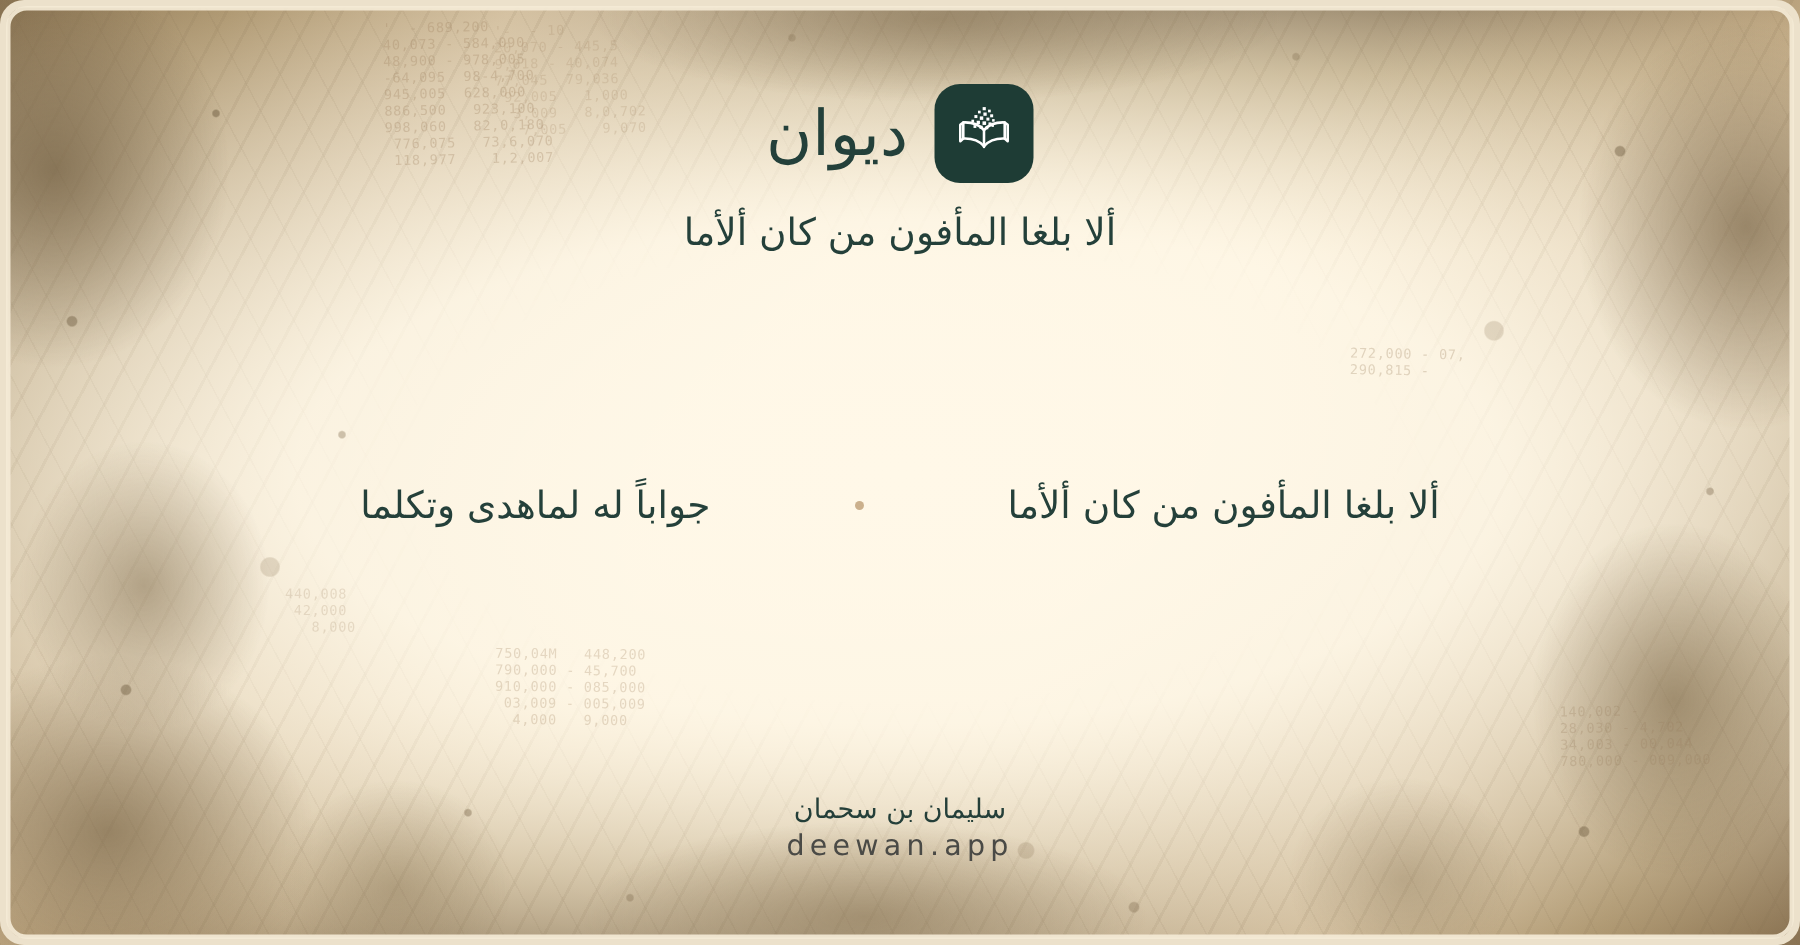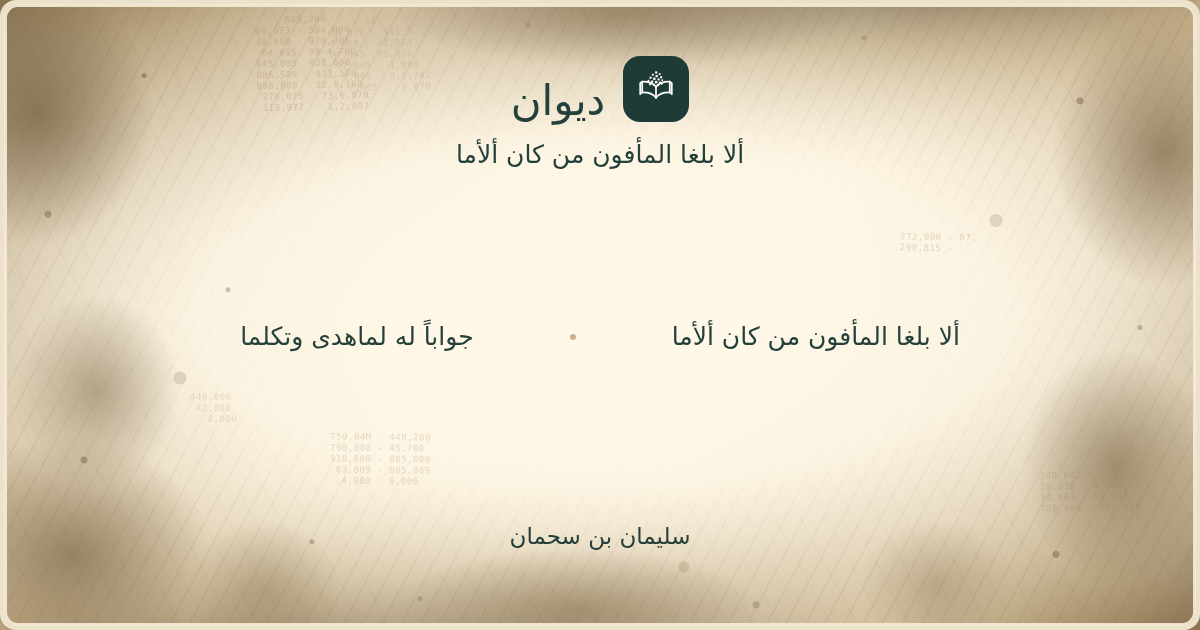--- a/index.html
+++ b/index.html
@@ -110,21 +110,21 @@
     box-shadow:inset 0 0 0 5px #ece1cb;
     border-radius:16px;
     pointer-events:none;
   }
 
   
   .content{position:absolute;inset:0;}
 
   .brand{
     position:absolute;left:0;right:0;top:56px;
-    display:flex;align-items:flex-end;justify-content:center;gap:18px;
+    display:flex;align-items:center;justify-content:center;gap:18px;
     direction:rtl;
   }
   .logo-mark{
     width:66px;height:66px;border-radius:17px;
     background:#1e3c35;
     display:flex;align-items:center;justify-content:center;
     flex:0 0 auto;
   }
   .logo-mark svg{display:block;}
   .brand-name{
@@ -161,23 +161,23 @@
     margin:0 96px;
     flex:0 0 auto;
   }
   .hemistich.left{margin-right:0;}
 
   .footer{
     position:absolute;left:0;right:0;bottom:54px;
     text-align:center;direction:rtl;
   }
   .author{
-    font-size:23px;line-height:1.35;
+    font-size:18px;line-height:1.35;
     color:#243f39;
-    margin-bottom:24px;
+    margin-bottom:1px;
   }
   .site{
     font-size:19px;line-height:1.2;
     color:#4a4a46;
     letter-spacing:3.5px;
     direction:ltr;
     font-family:"DejaVu Sans","Liberation Sans",sans-serif;
   }
 </style>
 </head>
@@ -270,16 +270,17 @@
     </div>
 
     <div class="verse">
       <div class="hemistich right">ألا   بلغا   المأفون من  كان  ألأما</div>
       <div class="verse-sep"></div>
       <div class="hemistich left">جواباً  له لماهدى    وتكلما</div>
     </div>
 
     <div class="footer">
       <div class="author">سليمان  بن  سحمان</div>
+      <div class="site">deewan.app</div>
     </div>
 
   </div>
 </div>
 
 </body></html>

